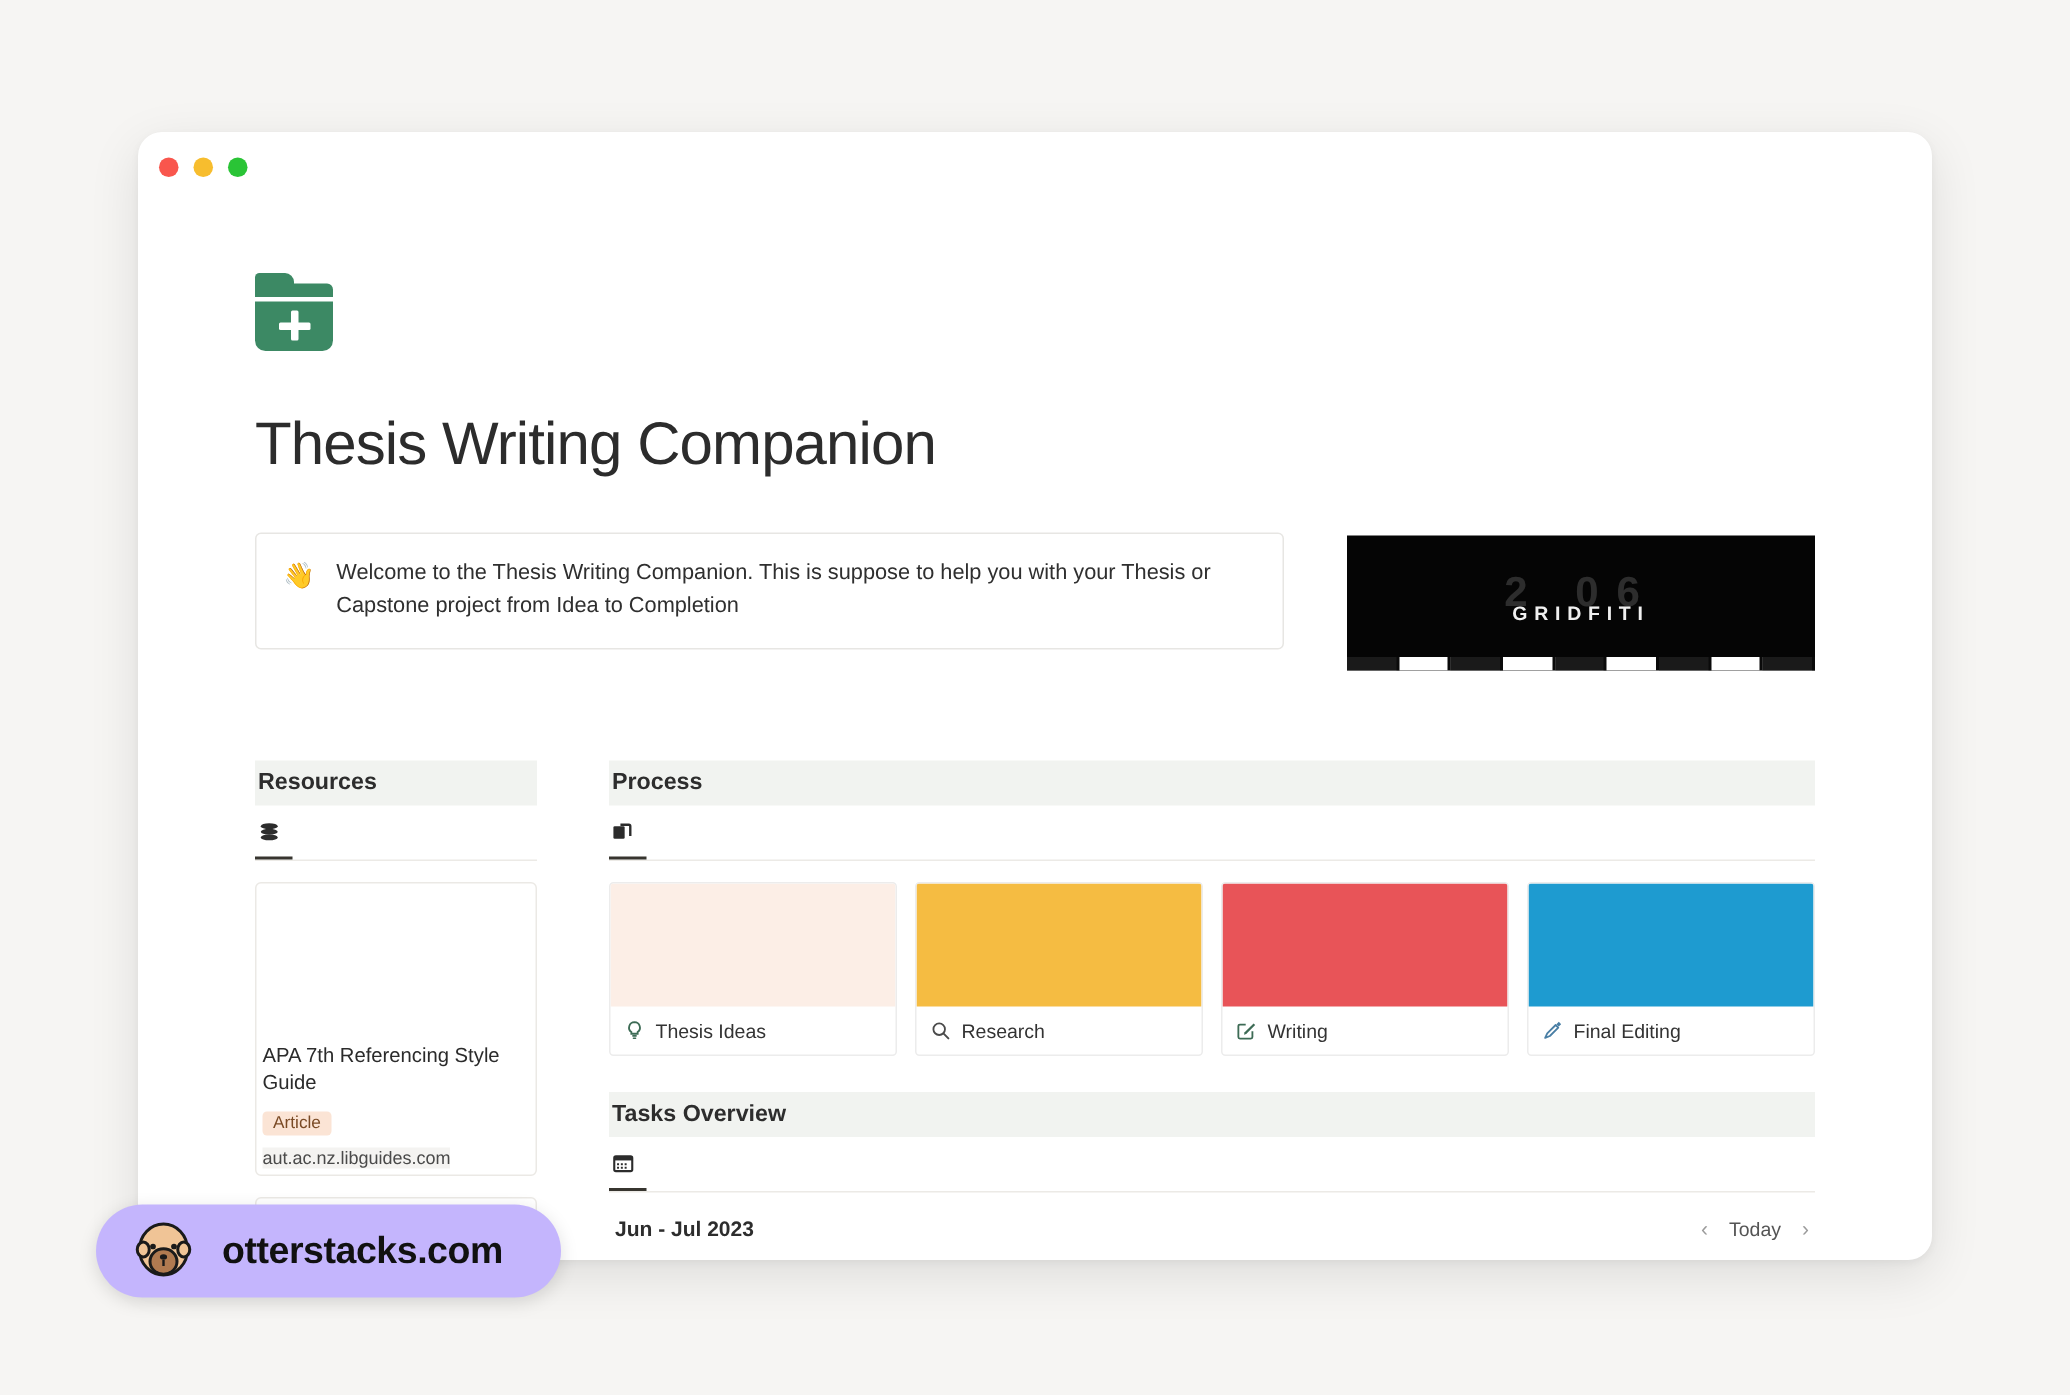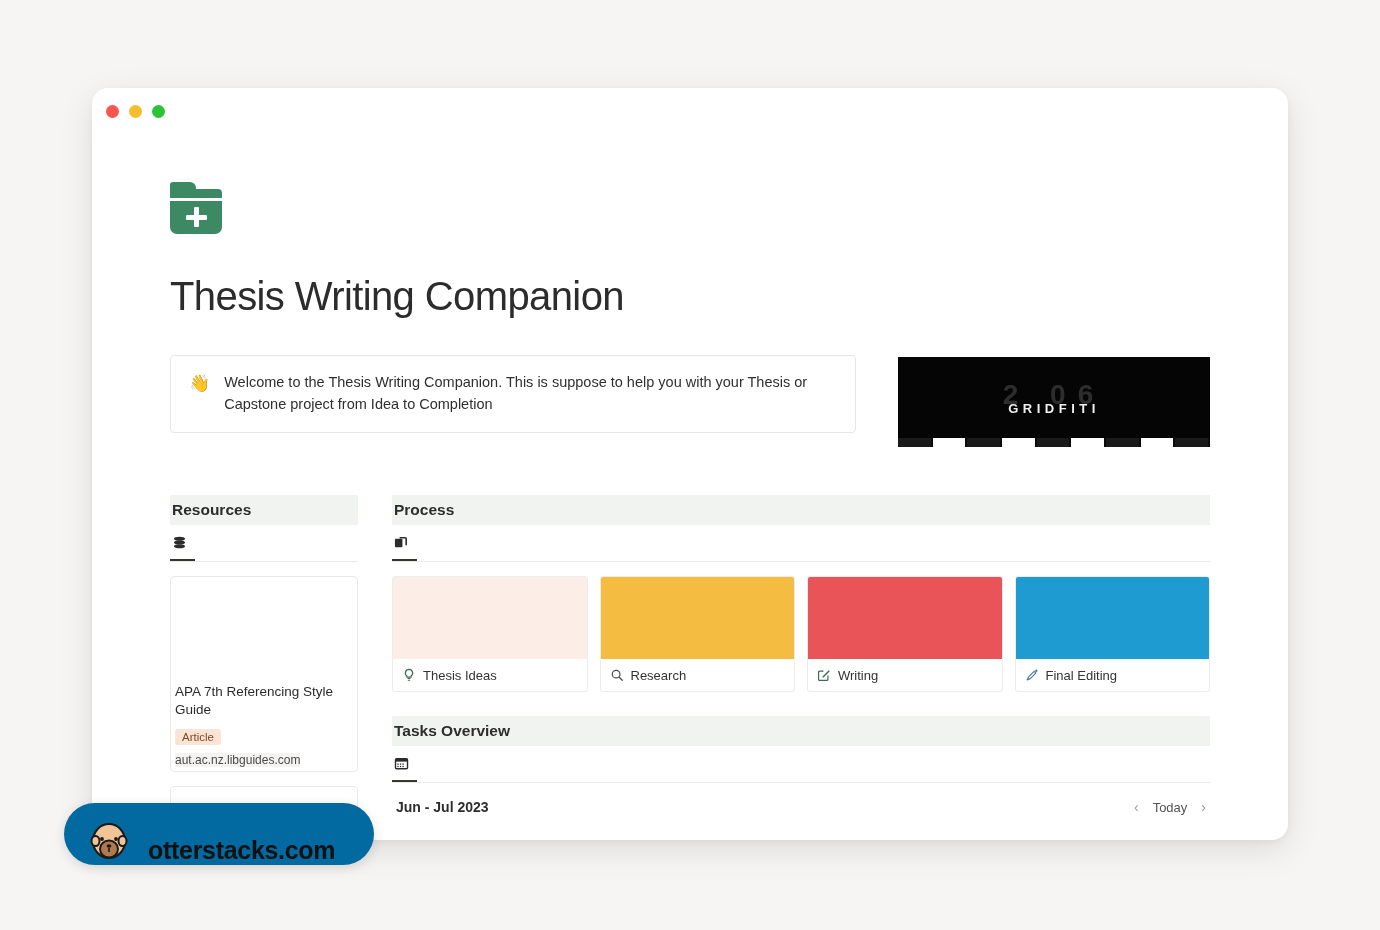--- a/index.html
+++ b/index.html
@@ -75,21 +75,21 @@
   .media-brand {
     position: absolute; left: 0; right: 0; top: 44px;
     text-align: center; font-size: 13px; font-weight: bold;
     color: #f0f0f0; letter-spacing: 4.5px;
   }
   .media-strip { position: absolute; left: 0; right: 0; bottom: 0; height: 9px; display: flex; }
   .media-strip i { flex: 1; border-right: 2px solid #0a0a0a; background: #1a1a1a; }
   .media-strip i.lit { background: #ffffff; }
 
   
-  .cols { display: flex; gap: 34px; margin-top: 48px; }
+  .cols { display: flex; gap: 48px; margin-top: 60px; }
   .col-left { width: 188px; flex: none; }
   .col-right { flex: 1; }
 
   .sec-head {
     background: #f1f3f0; padding: 6px 2px 6px 2px;
     font-size: 15.5px; font-weight: bold; color: #2d2d2d;
   }
   .sec-tabs { border-bottom: 1px solid #eceae6; padding-top: 8px; display: flex; }
   .sec-tab {
     padding: 2px 8px 9px 2px; border-bottom: 2px solid #37352f;
@@ -132,22 +132,22 @@
   }
   .cal-month { font-size: 14px; font-weight: bold; color: #2d2d2d; }
   .cal-nav { display: flex; align-items: center; gap: 14px; font-size: 13px; color: #555; }
   .cal-arrow { color: #9b9b9b; font-size: 14px; }
   .cal-dows { display: flex; }
   .cal-dows div { flex: 1; text-align: center; font-size: 11.5px; color: #a6a6a6; padding-bottom: 7px; }
 
   
   .badge {
     position: absolute; left: 64px; top: 803px;
-    width: 310px; height: 62px; background: #0369a1;
-    border-radius: 31px; display: flex; align-items: flex-end;
+    width: 310px; height: 62px; background: #c4b5fd;
+    border-radius: 31px; display: flex; align-items: center;
     padding-left: 22px; gap: 16px;
     box-shadow: 0 3px 12px rgba(0,0,0,0.13);
   }
   .badge-text { font-size: 25px; font-weight: bold; color: #111; letter-spacing: -0.3px; }
 </style>
 </head>
 <body>
 
 <div class="stage">
 

